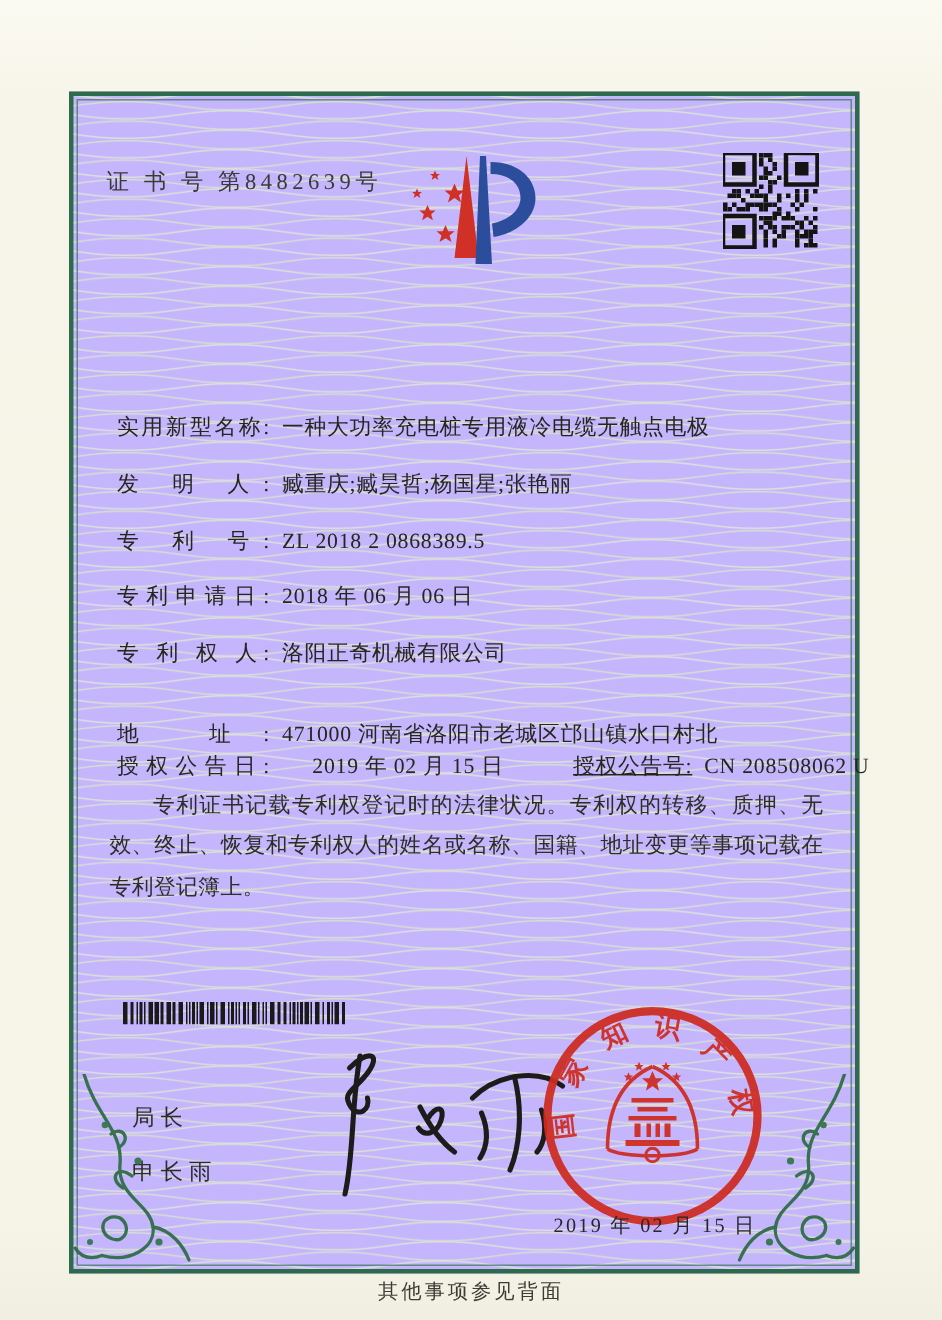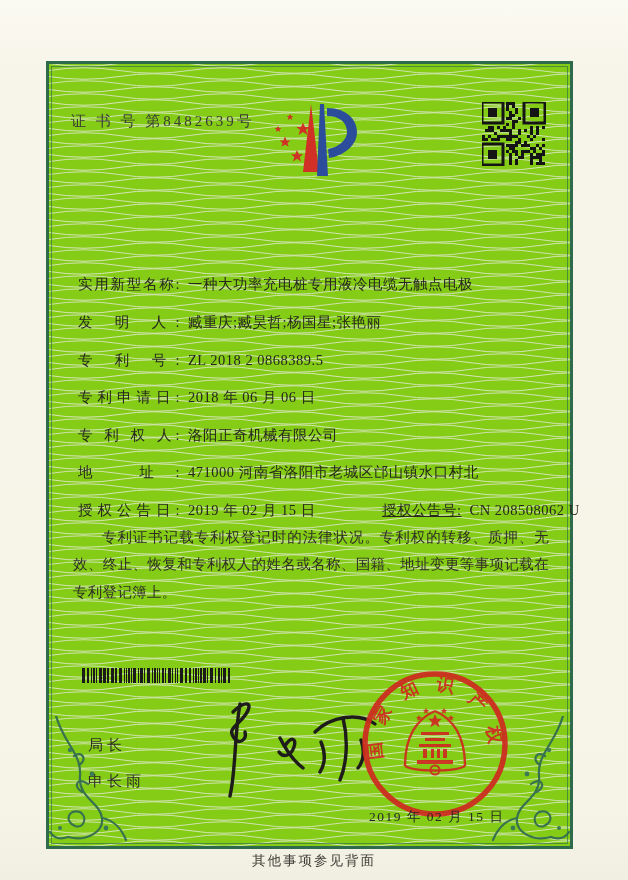--- a/index.html
+++ b/index.html
@@ -4,39 +4,39 @@
 <style>
   html,body{margin:0;padding:0;}
   body{
     width:628px;height:880px;position:relative;overflow:hidden;
     background:linear-gradient(180deg,#fbfaf2 0%,#f7f5e9 8%,#f6f4e7 92%,#f1efe1 100%);
     font-family:"Liberation Serif","DejaVu Serif",serif;
     color:#2b2b28;
   }
   .frame{
     position:absolute;left:46px;top:61px;width:521px;height:782px;
-    border:3px solid #2e6b4c;background:#84cc16;
+    border:3px solid #2e6b4c;background:#c4b5fd;
   }
   .frame::after{
     content:"";position:absolute;left:2px;top:2px;right:2px;bottom:2px;
     border:1px solid rgba(46,107,76,.65);pointer-events:none;
   }
   .waves{position:absolute;left:0;top:0;width:100%;height:100%;opacity:.85;}
   .abs{position:absolute;}
   .cert-no{left:22px;top:48px;font-size:15px;letter-spacing:3px;color:#3a3a36;}
   .logo{left:224px;top:38px;}
   .qr{left:433px;top:38px;}
   .title{
     left:0;top:128px;width:100%;text-align:center;
     font-size:33px;font-weight:700;letter-spacing:8px;color:#141412;
   }
   .fields{left:29px;top:211px;width:470px;font-size:14.5px;color:#26261f;}
   .frow{position:absolute;left:0;white-space:nowrap;}
   .flabel{display:inline-block;width:102px;text-align:justify;text-align-last:justify;letter-spacing:.5px;}
-  .fval{margin-left:8px;letter-spacing:.5px;}
+  .fval{margin-left:8px;letter-spacing:.5px;text-align:center;}
   .fval-fixed{display:inline-block;width:168px;}
   .flabel2{display:inline-block;margin-left:26px;letter-spacing:.5px;text-decoration:underline;}
   .paras{left:24px;top:460px;width:476px;font-size:14.5px;line-height:1.88;color:#2e2d26;}
   .paras p{margin:0;text-indent:2em;text-align:justify;letter-spacing:.3px;}
   .barcode{left:33px;top:604px;width:152px;height:15px;}
   .signer{font-size:15px;letter-spacing:4px;color:#2e2d28;}
   .signer-title{left:39px;top:672px;}
   .signer-name{left:39px;top:708px;}
   .signature{left:160px;top:626px;}
   .seal{left:306px;top:600px;opacity:.93;}
@@ -214,21 +214,21 @@
     </div>
     <div class="frow" style="top:76px">
       <span class="flabel">专 利 号:</span><span class="fval">ZL 2018 2 0868389.5</span>
     </div>
     <div class="frow" style="top:113px">
       <span class="flabel">专利申请日:</span><span class="fval">2018 年 06 月 06 日</span>
     </div>
     <div class="frow" style="top:151px">
       <span class="flabel">专 利 权 人:</span><span class="fval">洛阳正奇机械有限公司</span>
     </div>
-    <div class="frow" style="top:188px">
+    <div class="frow" style="top:205px">
       <span class="flabel">地 址:</span><span class="fval">471000 河南省洛阳市老城区邙山镇水口村北</span>
     </div>
     <div class="frow" style="top:226px">
       <span class="flabel">授权公告日:</span><span class="fval fval-fixed">2019 年 02 月 15 日</span><span class="flabel2">授权公告号:</span><span class="fval">CN 208508062 U</span>
     </div>
   </div>
 
   <div class="abs paras">
     <p>专利证书记载专利权登记时的法律状况。专利权的转移、质押、无效、终止、恢复和专利权人的姓名或名称、国籍、地址变更等事项记载在专利登记簿上。</p>
   </div>

